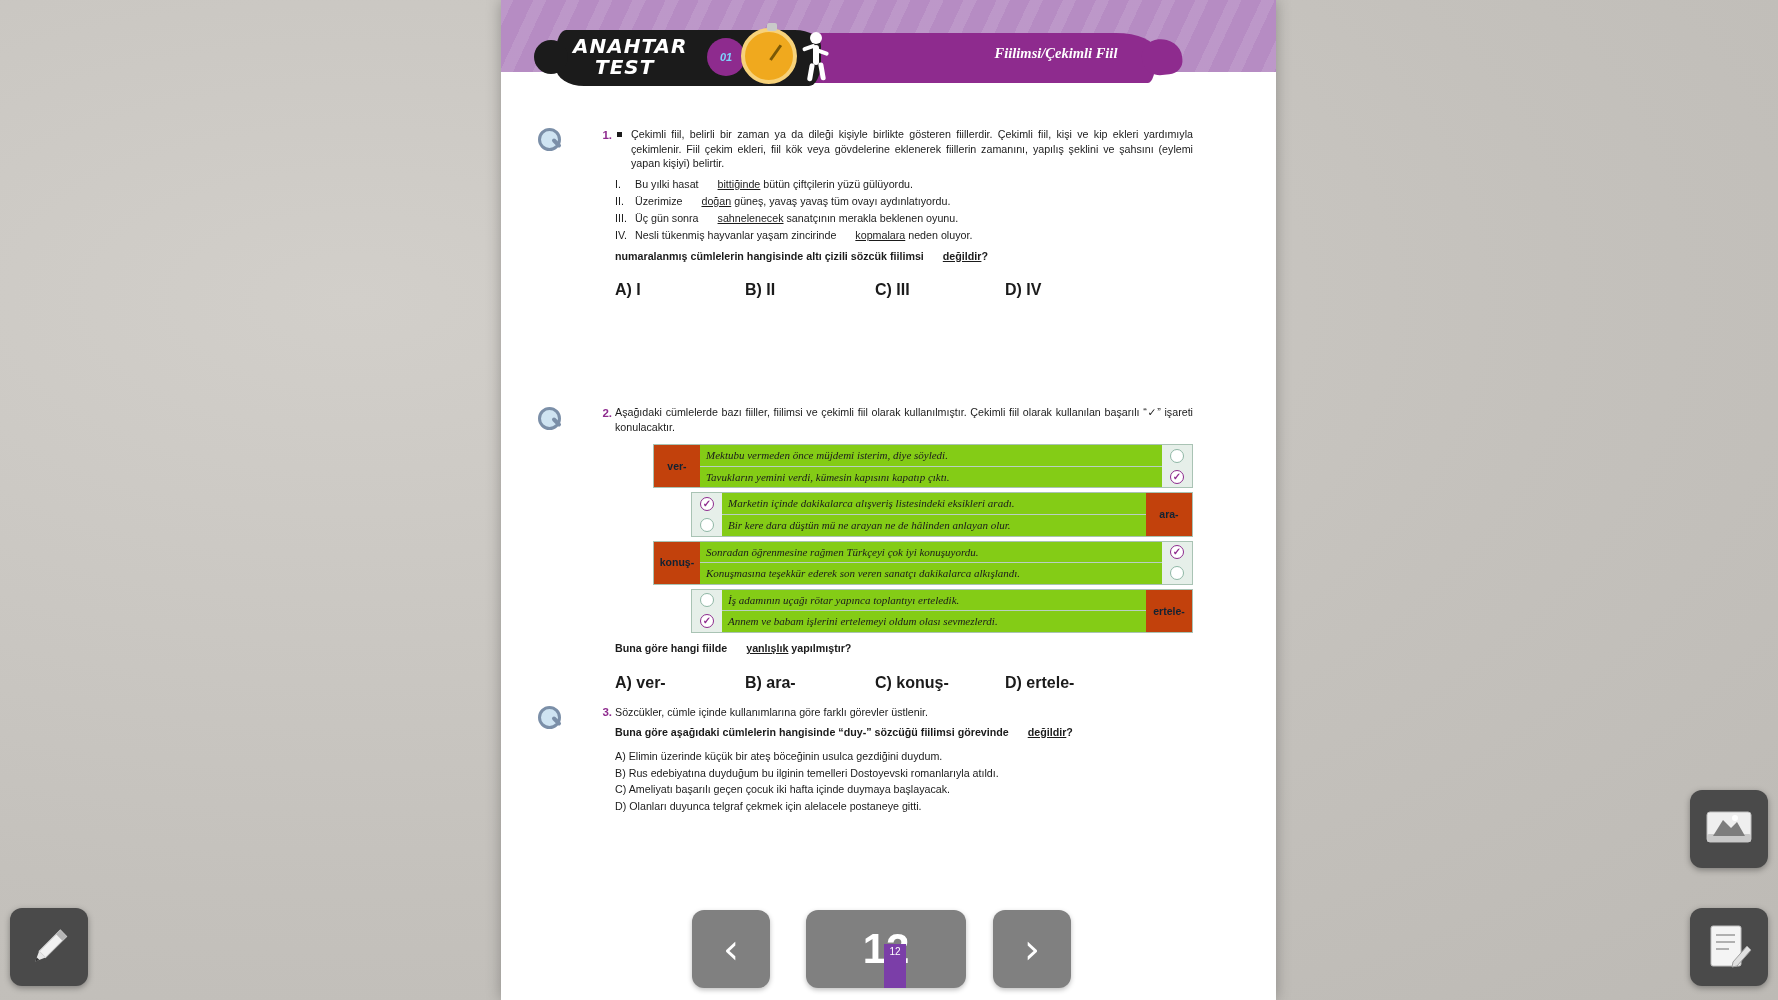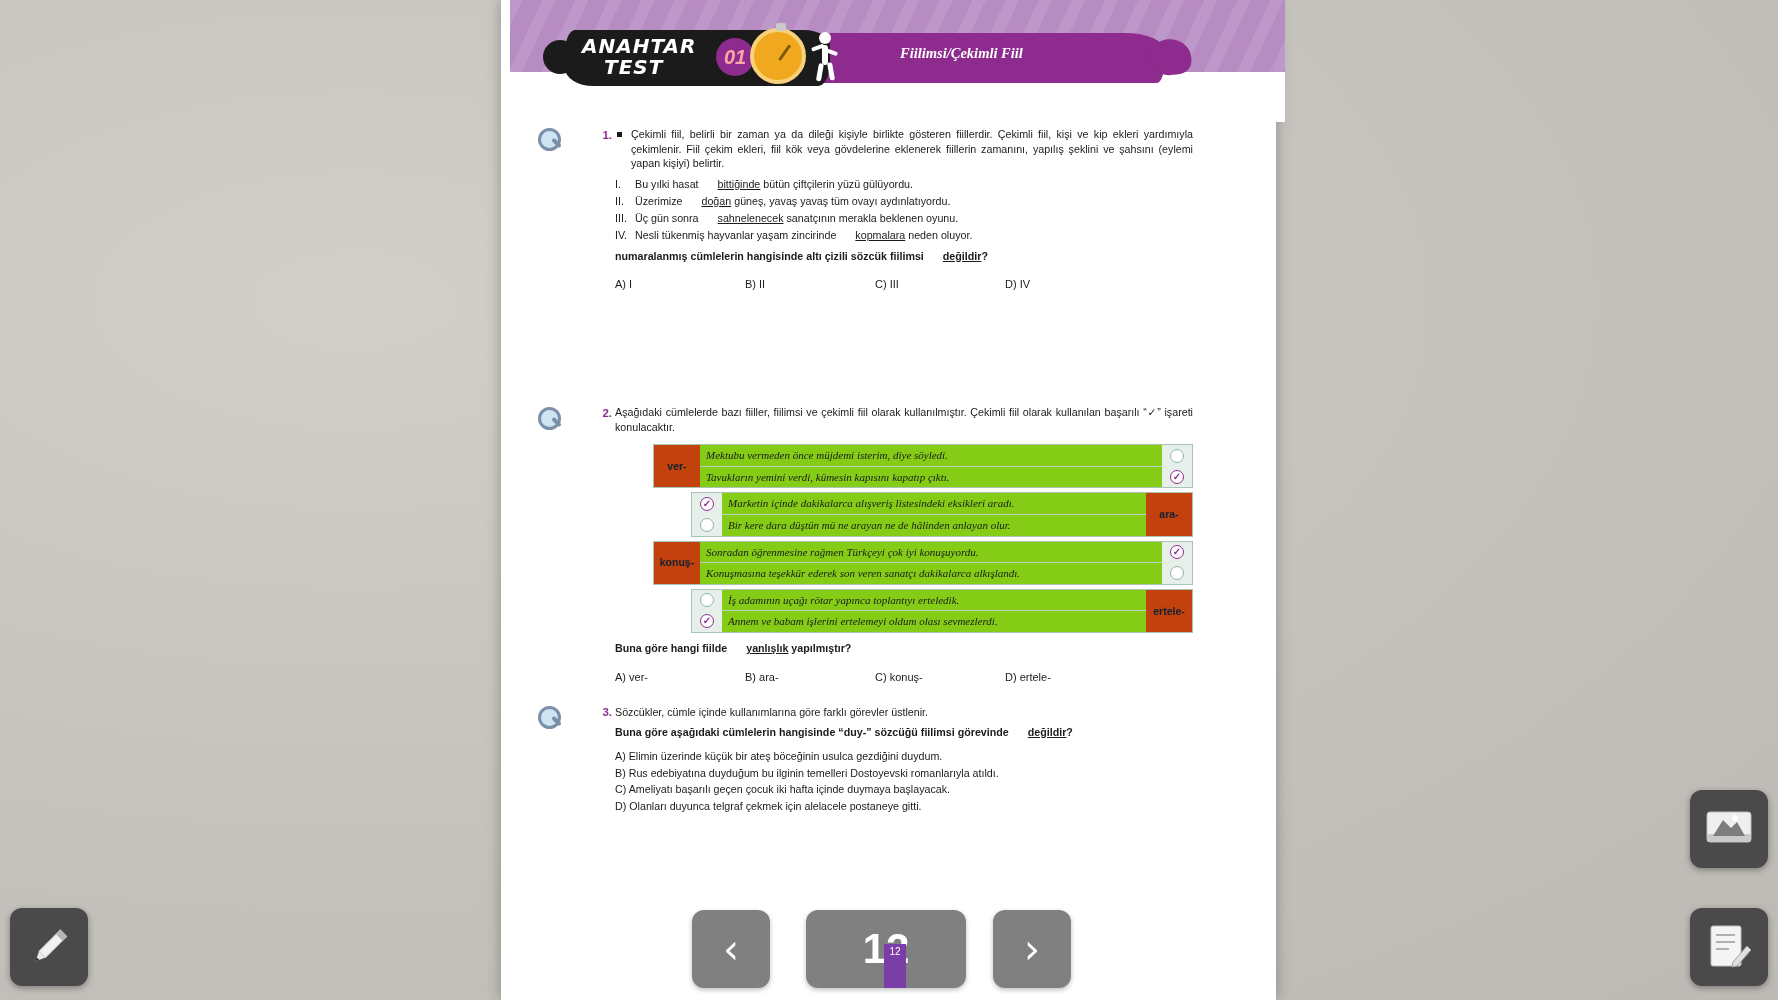--- a/index.html
+++ b/index.html
@@ -24,21 +24,21 @@
     left: 501px;
     top: 0;
     width: 775px;
     height: 1000px;
     background: #ffffff;
     box-shadow: 0 0 14px rgba(0,0,0,0.28);
   }
   
   .banner {
     position: absolute;
-    left: 9px;
+    left: 0;
     top: 0;
     width: 775px;
     height: 122px;
     background: linear-gradient(180deg,#b98fc4 0%, #b489c0 58%, #ffffff 58.2%, #ffffff 100%);
   }
   .banner-purple {
     position: absolute;
     left: 0; top: 0;
     width: 775px; height: 72px;
     background: #b68cc3;
@@ -101,23 +101,23 @@
     text-transform: uppercase;
   }
   .anahtar .l2 { display:block; padding-left: 22px; }
   .test-num {
     position: absolute;
     left: 206px;
     top: 38px;
     width: 38px; height: 38px;
     border-radius: 50%;
     background: #8e2b8e;
-    color: #fca5a5;
+    color: #7dd3fc;
     font-weight: bold;
-    font-size: 20px;
+    font-size: 11px;
     font-style: italic;
     display: flex; align-items: center; justify-content: center;
   }
   .clock {
     position: absolute;
     left: 240px;
     top: 28px;
     width: 56px; height: 56px;
     border-radius: 50%;
     background: #f0a91e;
@@ -143,21 +143,21 @@
   .runner{
     position:absolute;
     left:296px; top:30px;
     width:38px; height:56px;
   }
   .banner-title {
     position: absolute;
     left: 390px;
     top: 45px;
     width: 330px;
-    text-align: left;
+    text-align: center;
     color: #fff;
     font-style: italic;
     font-weight: bold;
     font-size: 14.5px;
     font-family: "Liberation Serif", serif;
   }
   
   .content { position:absolute; left:0; top:122px; width:775px; }
   .qblock { position: relative; }
   .qnum {
@@ -201,21 +201,21 @@
   }
   .bullet-row { position: relative; padding-left: 16px; margin-bottom: 4px; }
   .bullet-row .bul {
     position:absolute; left:2px; top:5px;
     width:5px;height:5px;background:#1b1b1b;
   }
   .bold { font-weight: bold; }
   .u { text-decoration: underline; margin-left: 16px; }
   .roman-line { margin-top: 1px; font-size: 10.7px; line-height: 16px; }
   .roman-line .rl { display:inline-block; width:20px; }
-  .opts { display:flex; margin-top: 14px; font-size: 11px; }
+  .opts { display:flex; margin-top: 20px; font-size: 16px; font-weight: bold; }
   .opts > div { width: 130px; }
   .grp {
     display: flex;
     align-items: stretch;
     background: #e6efe9;
     border: 1px solid #a9c3b4;
     margin-bottom: 4px;
     box-sizing: border-box;
   }
   .grp.shift { margin-left: 38px; }

